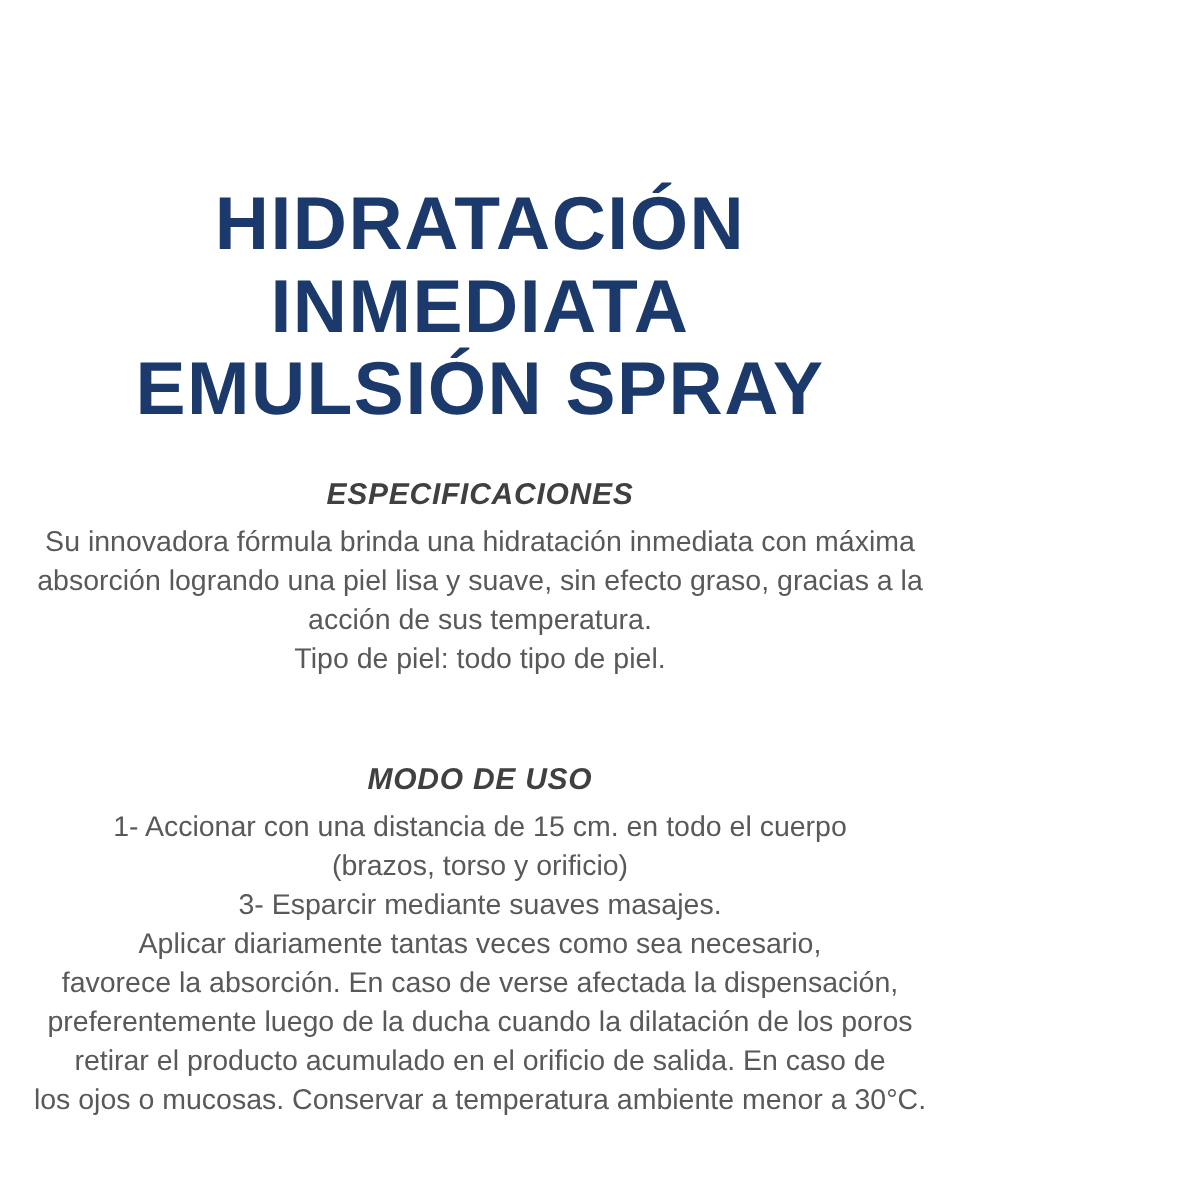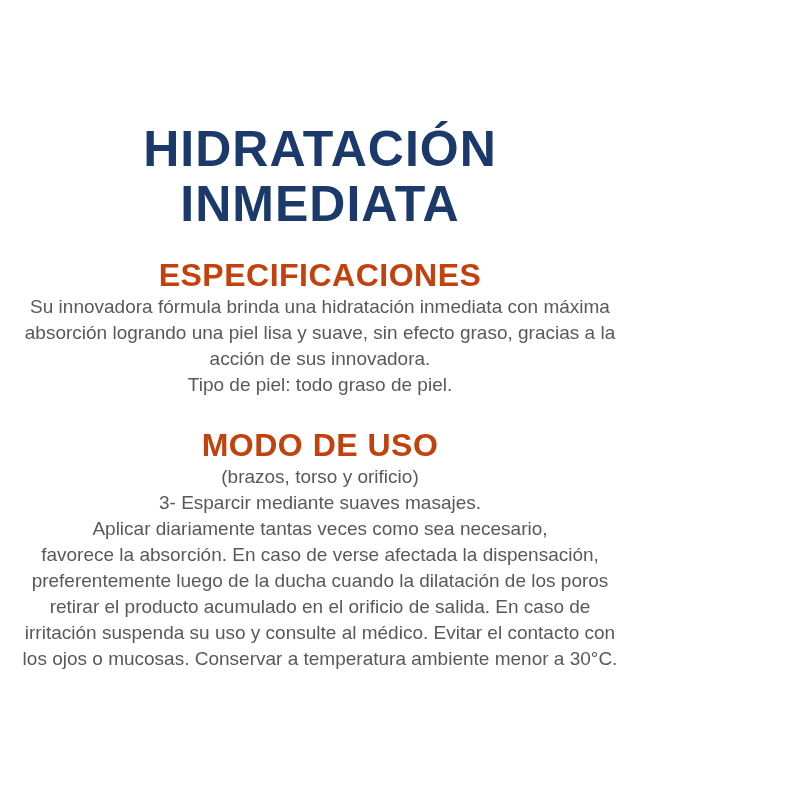--- a/index.html
+++ b/index.html
@@ -28,68 +28,70 @@
     letter-spacing: 1px;
     color: #1b3a6b;
   }
   .title-line {
     display: block;
   }
   .section-especificaciones {
     margin-top: 28px;
   }
   .section-modo {
-    margin-top: 32px;
+    margin-top: 52px;
   }
   .section-heading {
     margin: 0 0 4px 0;
-    font-size: 32px;
+    font-size: 20px;
     line-height: 30px;
     font-weight: bold;
     letter-spacing: 0.5px;
-    color: #c2410c;
+    color: #404040;
+    font-style: italic;
   }
   .section-body {
     margin: 0;
     font-size: 19px;
     line-height: 26px;
     font-weight: 400;
     color: #58595b;
   }
   .text-line {
     display: block;
     white-space: nowrap;
   }
 </style>
 </head>
 <body>
 
 <div class="page">
 
   <h1 class="title">
     <span class="title-line">HIDRATACIÓN INMEDIATA</span>
+    <span class="title-line">EMULSIÓN SPRAY</span>
   </h1>
 
   <section class="section-especificaciones">
     <h2 class="section-heading">ESPECIFICACIONES</h2>
     <p class="section-body">
       <span class="text-line">Su innovadora fórmula brinda una hidratación inmediata con máxima</span>
       <span class="text-line">absorción logrando una piel lisa y suave, sin efecto graso, gracias a la</span>
-      <span class="text-line">acción de sus innovadora.</span>
-      <span class="text-line">Tipo de piel: todo graso de piel.</span>
+      <span class="text-line">acción de sus temperatura.</span>
+      <span class="text-line">Tipo de piel: todo tipo de piel.</span>
     </p>
   </section>
 
   <section class="section-modo">
     <h2 class="section-heading">MODO DE USO</h2>
     <p class="section-body">
+      <span class="text-line">1- Accionar con una distancia de 15 cm. en todo el cuerpo</span>
       <span class="text-line">(brazos, torso y orificio)</span>
       <span class="text-line">3- Esparcir mediante suaves masajes.</span>
       <span class="text-line">Aplicar diariamente tantas veces como sea necesario,</span>
       <span class="text-line">favorece la absorción. En caso de verse afectada la dispensación,</span>
       <span class="text-line">preferentemente luego de la ducha cuando la dilatación de los poros</span>
       <span class="text-line">retirar el producto acumulado en el orificio de salida. En caso de</span>
-      <span class="text-line">irritación suspenda su uso y consulte al médico. Evitar el contacto con</span>
       <span class="text-line">los ojos o mucosas. Conservar a temperatura ambiente menor a 30°C.</span>
     </p>
   </section>
 
 </div>
 
 </body></html>

